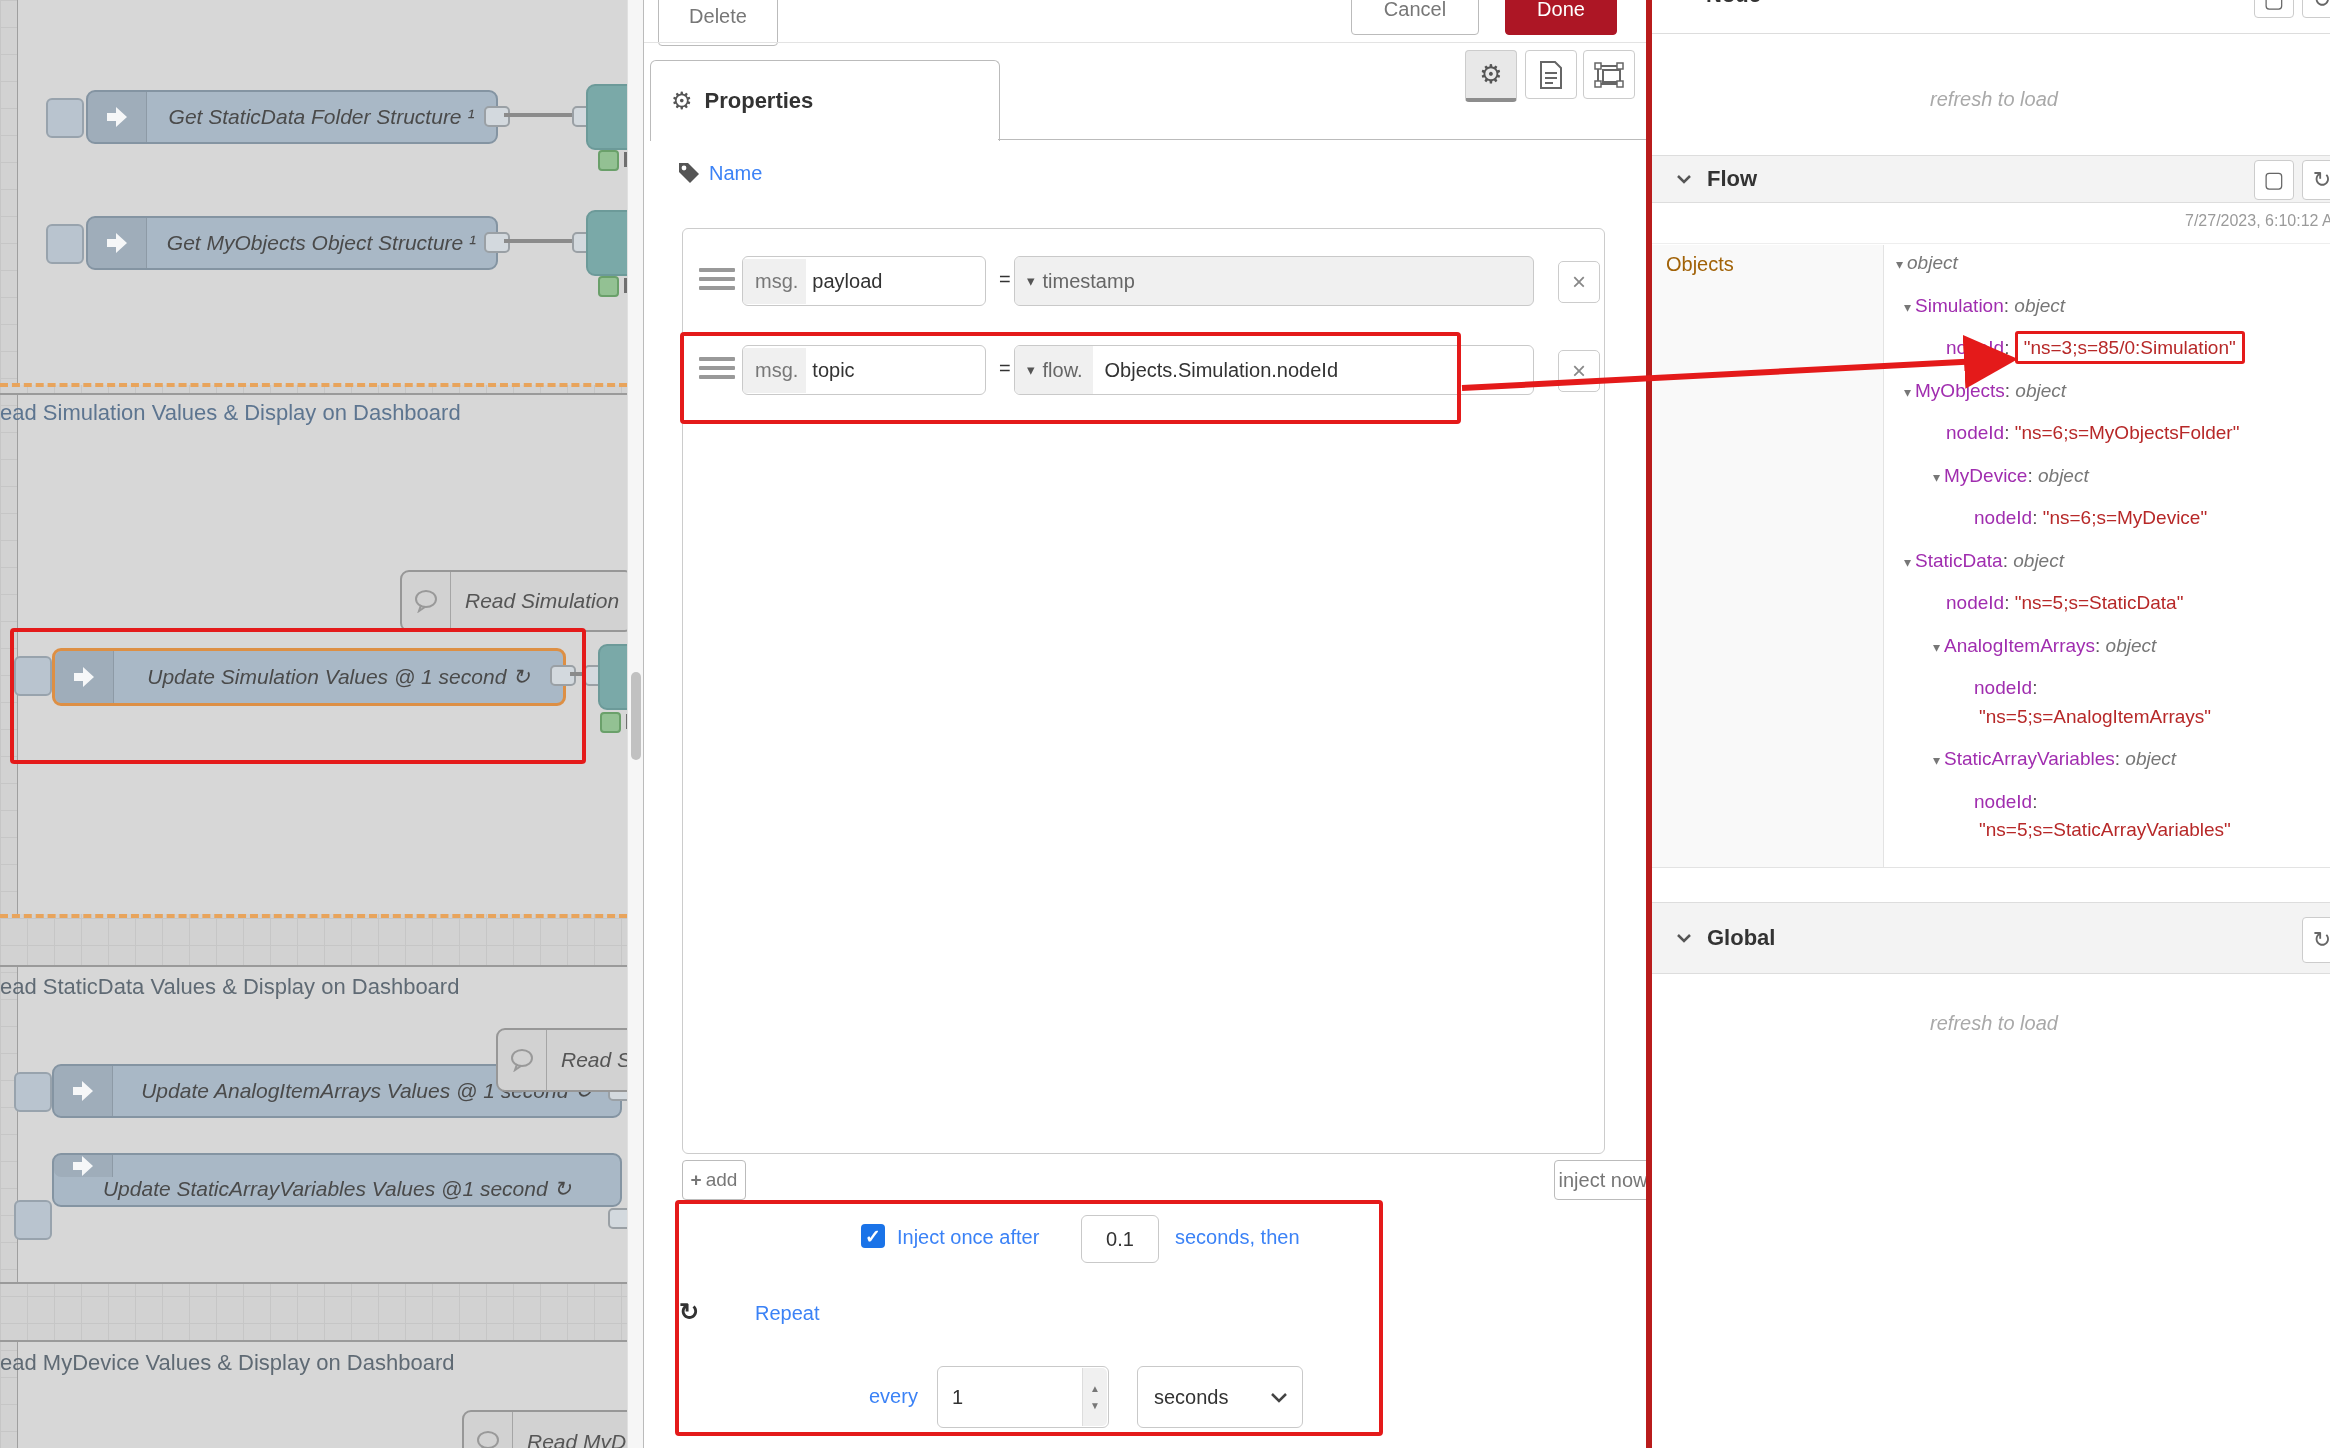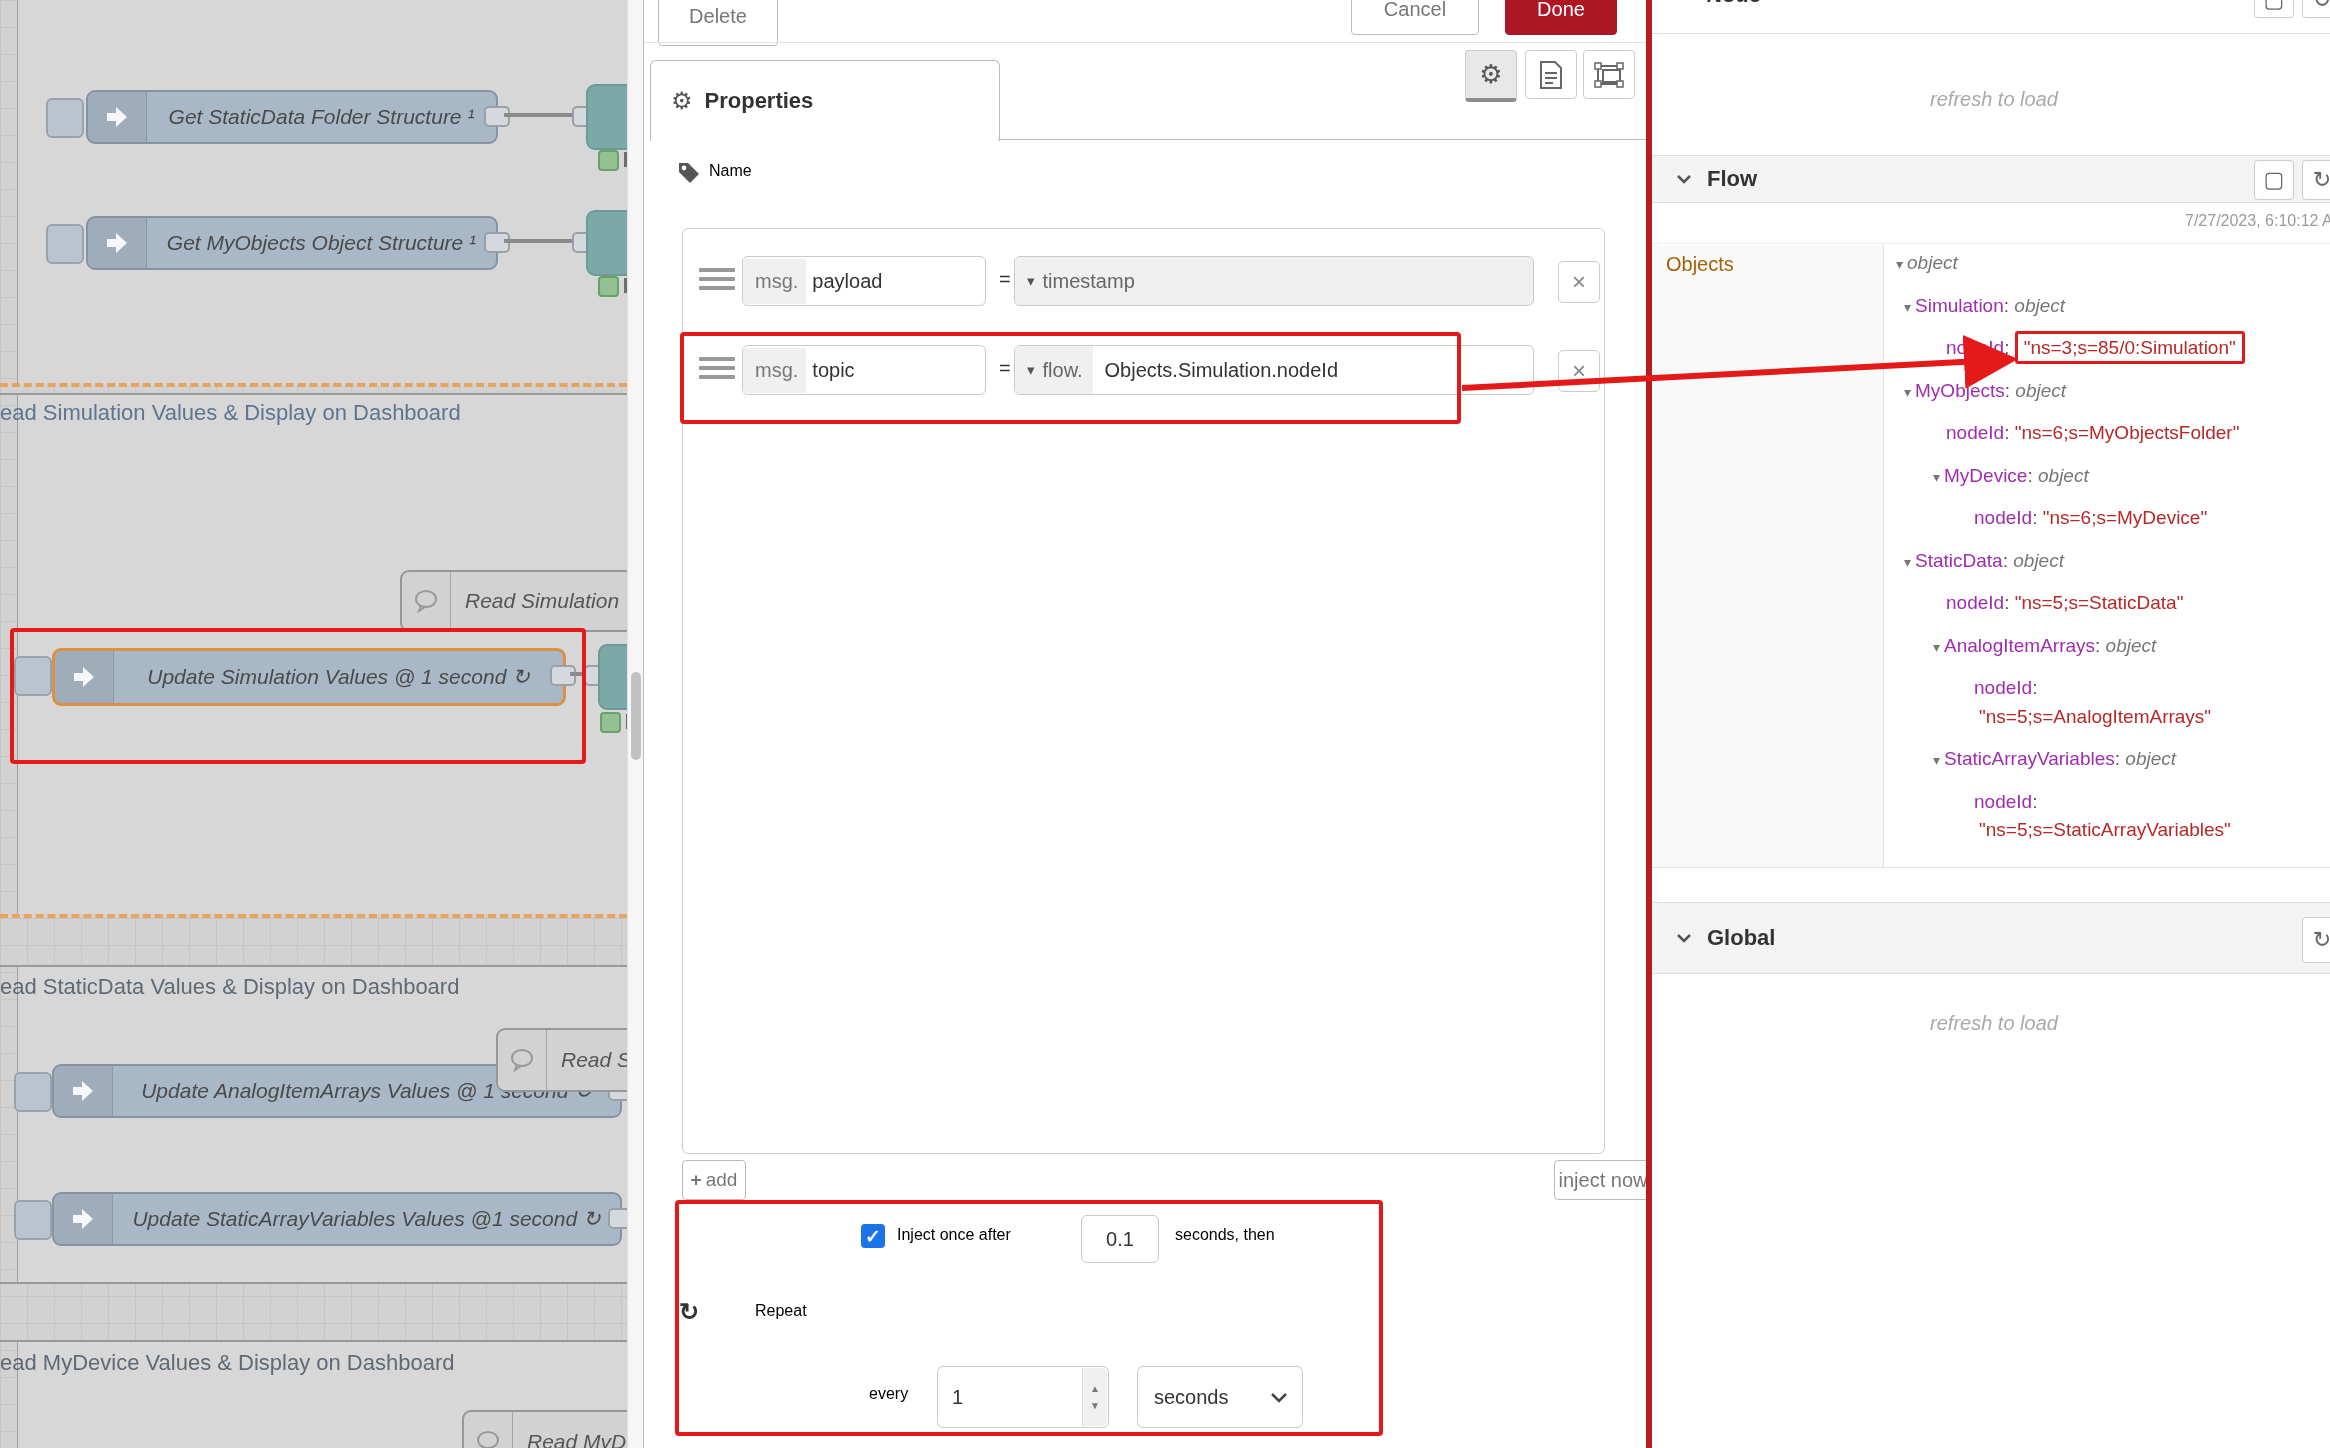--- a/index.html
+++ b/index.html
@@ -38,21 +38,21 @@
   .btn.primary{background:#AD1625;border-color:#AD1625;color:#fff;}
   #tray-toolbar-line{position:absolute;left:0;right:0;top:42px;border-top:1px solid #e3e3e3;}
   #prop-tab{position:absolute;left:6px;top:60px;width:348px;height:80px;background:#fff;
     border:1px solid #bbb;border-bottom:none;border-radius:6px 6px 0 0;display:flex;align-items:center;}
   #prop-tab .gear{font-size:24px;color:#555;margin:0 12px 0 20px;}
   #prop-tab .tlabel{font-size:22px;font-weight:bold;color:#333;}
   #tab-row-line{position:absolute;left:354px;right:0;top:139px;border-top:1px solid #bbb;}
   .tool-btn{position:absolute;top:50px;width:50px;height:47px;background:#fff;border:1px solid #ccc;border-radius:4px;
     display:flex;align-items:center;justify-content:center;color:#555;}
   .tool-btn.active{background:#e8e8e8;border-bottom:4px solid #8d8d8d;}
-  .frow-label{position:absolute;font-size:16px;color:#000000;white-space:nowrap;}
+  .frow-label{position:absolute;font-size:20px;color:#3b82f6;white-space:nowrap;}
   .text-input{position:absolute;background:#fff;border:1px solid #c9c9c9;border-radius:6px;
     font-size:20px;color:#333;display:flex;align-items:center;padding-left:14px;box-sizing:border-box;}
   #rules-box{position:absolute;left:38px;top:228px;width:921px;height:924px;border:1px solid #ccc;border-radius:6px;background:#fff;}
   .rule-row{position:absolute;left:0;width:921px;height:50px;}
   .drag-handle{position:absolute;left:16px;top:12px;width:36px;height:26px;cursor:grab;}
   .drag-handle div{height:4px;background:#999;margin-bottom:5px;border-radius:1px;}
   .prop-field{position:absolute;left:59px;top:0;width:244px;height:50px;background:#fff;border:1px solid #c9c9c9;border-radius:6px;
     display:flex;align-items:center;box-sizing:border-box;overflow:hidden;}
   .prop-prefix{background:#f0f0f0;color:#777;font-size:20px;padding:11px 8px 11px 12px;}
   .prop-name{font-size:20px;color:#333;padding-left:6px;}
@@ -162,21 +162,21 @@
       <div class="nr-node" style="left: 52px; top: 1064px; width: 566px; height: 50px;">
         <div class="icon-zone">
           <svg width="24" height="22" viewBox="0 0 24 22">
             <path d="M2 7 h9 v-6 l11 10 -11 10 v-6 h-9 z" fill="#fff" opacity="0.9"></path>
           </svg>
         </div>
         <div class="nlabel">Update AnalogItemArrays Values @ 1 second ↻</div>
       </div>
       <div class="port" style="left: 608px; top: 1080px;"></div>
       <div class="inject-btn" style="left: 14px; top: 1200px;"></div>
-      <div class="nr-node" style="left: 52px; top: 1192px; width: 566px; height: 50px;">
+      <div class="nr-node" style="left: 52px; top: 1153px; width: 566px; height: 50px; flex-direction: column;">
         <div class="icon-zone">
           <svg width="24" height="22" viewBox="0 0 24 22">
             <path d="M2 7 h9 v-6 l11 10 -11 10 v-6 h-9 z" fill="#fff" opacity="0.9"></path>
           </svg>
         </div>
         <div class="nlabel">Update StaticArrayVariables Values @1 second ↻</div>
       </div>
       <div class="port" style="left: 608px; top: 1208px;"></div>
       <div class="comment-node" style="left: 400px; top: 570px; width: 230px; height: 58px;">
         <div class="c-icon-zone">

